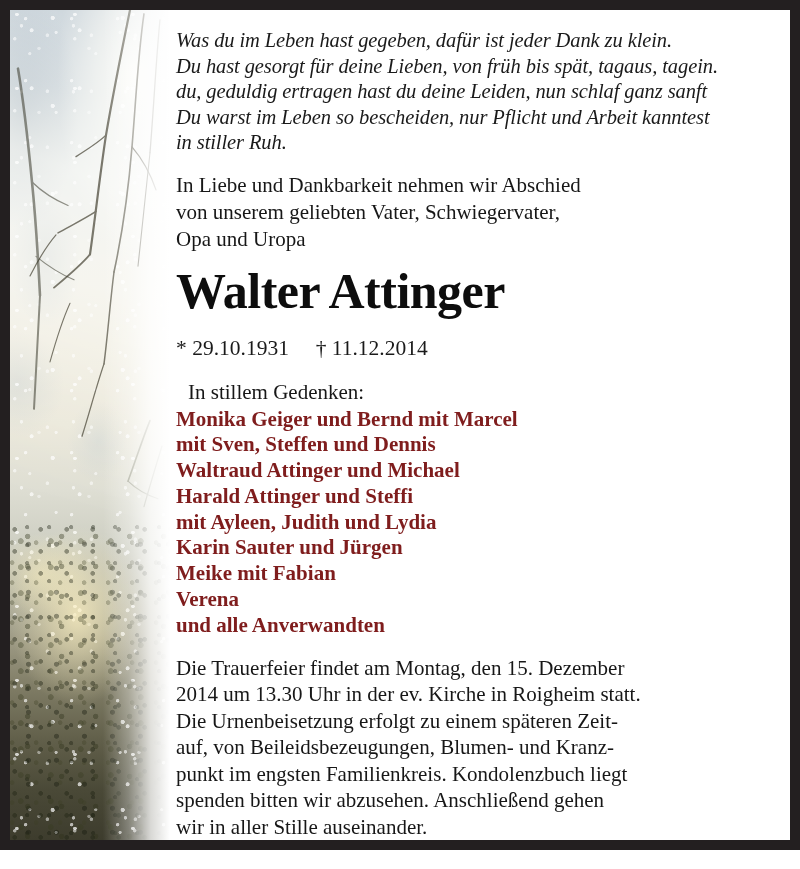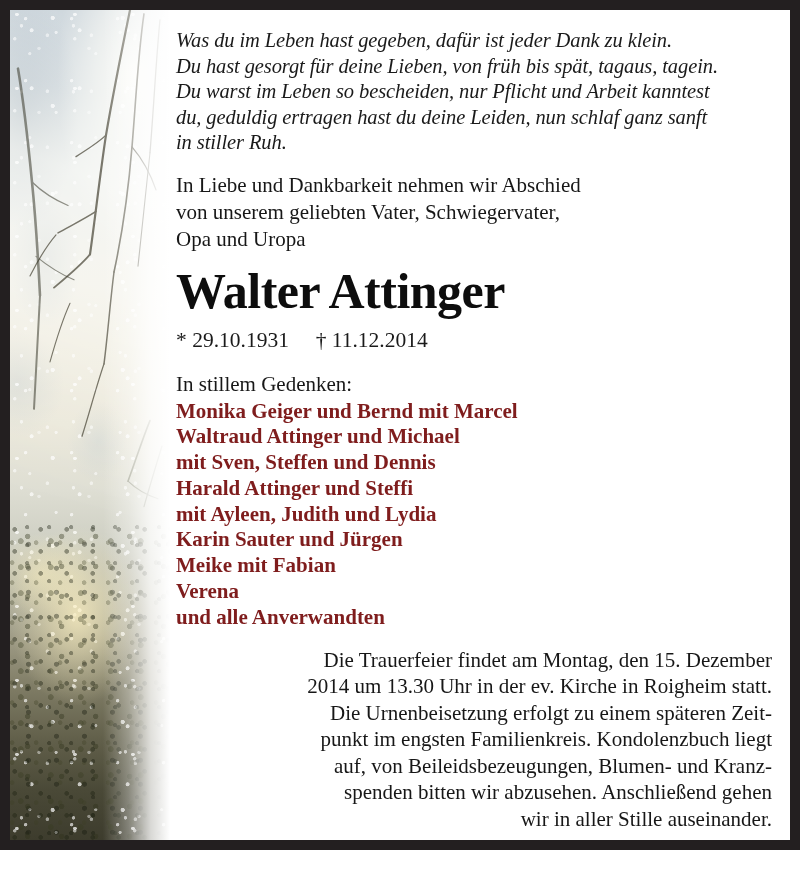--- a/index.html
+++ b/index.html
@@ -162,29 +162,29 @@
     line-height: 56px;
     color: #0d0d0d;
     margin: 4px 0 2px 0;
     letter-spacing: -0.5px;
   }
 
   .dates {
     font-size: 21.5px;
     line-height: 26px;
     color: #1a1a1a;
-    margin: 8px 0 18px 0;
+    margin: 16px 0 18px 0;
   }
   .dates .gap { display: inline-block; width: 16px; }
 
   .memory-heading {
     font-size: 21px;
     line-height: 26px;
     color: #171717;
-    margin: 0 0 2px 0;
+    margin: 0 0 2px 12px;
   }
 
   .mourners {
     list-style: none;
     margin: 0 0 16px 0;
     padding: 0;
   }
   .mourners li {
     font-size: 21px;
     font-weight: bold;
@@ -192,21 +192,21 @@
     color: #7f1d1d;
   }
 
   .details {
     font-size: 21px;
     line-height: 26.5px;
     color: #171717;
     margin: 0 0 16px 0;
     text-align: left;
   }
-  .details-line { display: block; white-space: nowrap; text-align: right; }
+  .details-line { display: block; white-space: nowrap; }
 
   .place-date {
     font-size: 21px;
     line-height: 26px;
     color: #171717;
     margin: 0;
   }
 </style>
 </head>
 <body>
@@ -251,22 +251,22 @@
         </svg>
       </div>
       <div class="photo-layer ph-fade"></div>
     </div>
 
     <div class="content">
 
       <div class="poem">
         <span class="poem-line">Was du im Leben hast gegeben, dafür ist jeder Dank zu klein.</span>
         <span class="poem-line">Du hast gesorgt für deine Lieben, von früh bis spät, tagaus, tagein.</span>
+        <span class="poem-line">du, geduldig ertragen hast du deine Leiden, nun schlaf ganz sanft</span>
         <span class="poem-line">Du warst im Leben so bescheiden, nur Pflicht und Arbeit kanntest</span>
-        <span class="poem-line">du, geduldig ertragen hast du deine Leiden, nun schlaf ganz sanft</span>
         <span class="poem-line">in stiller Ruh.</span>
       </div>
 
       <div class="intro">
         <span class="intro-line">In Liebe und Dankbarkeit nehmen wir Abschied</span>
         <span class="intro-line">von unserem geliebten Vater, Schwiegervater,</span>
         <span class="intro-line">Opa und Uropa</span>
       </div>
 
       <h1 class="deceased-name">Walter Attinger</h1>
@@ -276,36 +276,36 @@
         <span>29.10.1931</span>
         <span class="gap"></span>
         <span>†</span>
         <span>11.12.2014</span>
       </div>
 
       <div class="memory-heading">In stillem Gedenken:</div>
 
       <ul class="mourners">
         <li>Monika Geiger und Bernd mit Marcel</li>
+        <li>mit Sven, Steffen und Dennis</li>
         <li>Waltraud Attinger und Michael</li>
-        <li>mit Sven, Steffen und Dennis</li>
         <li>Harald Attinger und Steffi</li>
         <li>mit Ayleen, Judith und Lydia</li>
         <li>Karin Sauter und Jürgen</li>
         <li>Meike mit Fabian</li>
         <li>Verena</li>
         <li>und alle Anverwandten</li>
       </ul>
 
       <div class="details">
         <span class="details-line">Die Trauerfeier findet am Montag, den 15. Dezember</span>
         <span class="details-line">2014 um 13.30 Uhr in der ev. Kirche in Roigheim statt.</span>
         <span class="details-line">Die Urnenbeisetzung erfolgt zu einem späteren Zeit-</span>
+        <span class="details-line">auf, von Beileidsbezeugungen, Blumen- und Kranz-</span>
         <span class="details-line">punkt im engsten Familienkreis. Kondolenzbuch liegt</span>
-        <span class="details-line">auf, von Beileidsbezeugungen, Blumen- und Kranz-</span>
         <span class="details-line">spenden bitten wir abzusehen. Anschließend gehen</span>
         <span class="details-line">wir in aller Stille auseinander.</span>
       </div>
 
       <div class="place-date">Roigheim, im Dezember 2014</div>
 
     </div>
   </div>
 </div>
 

